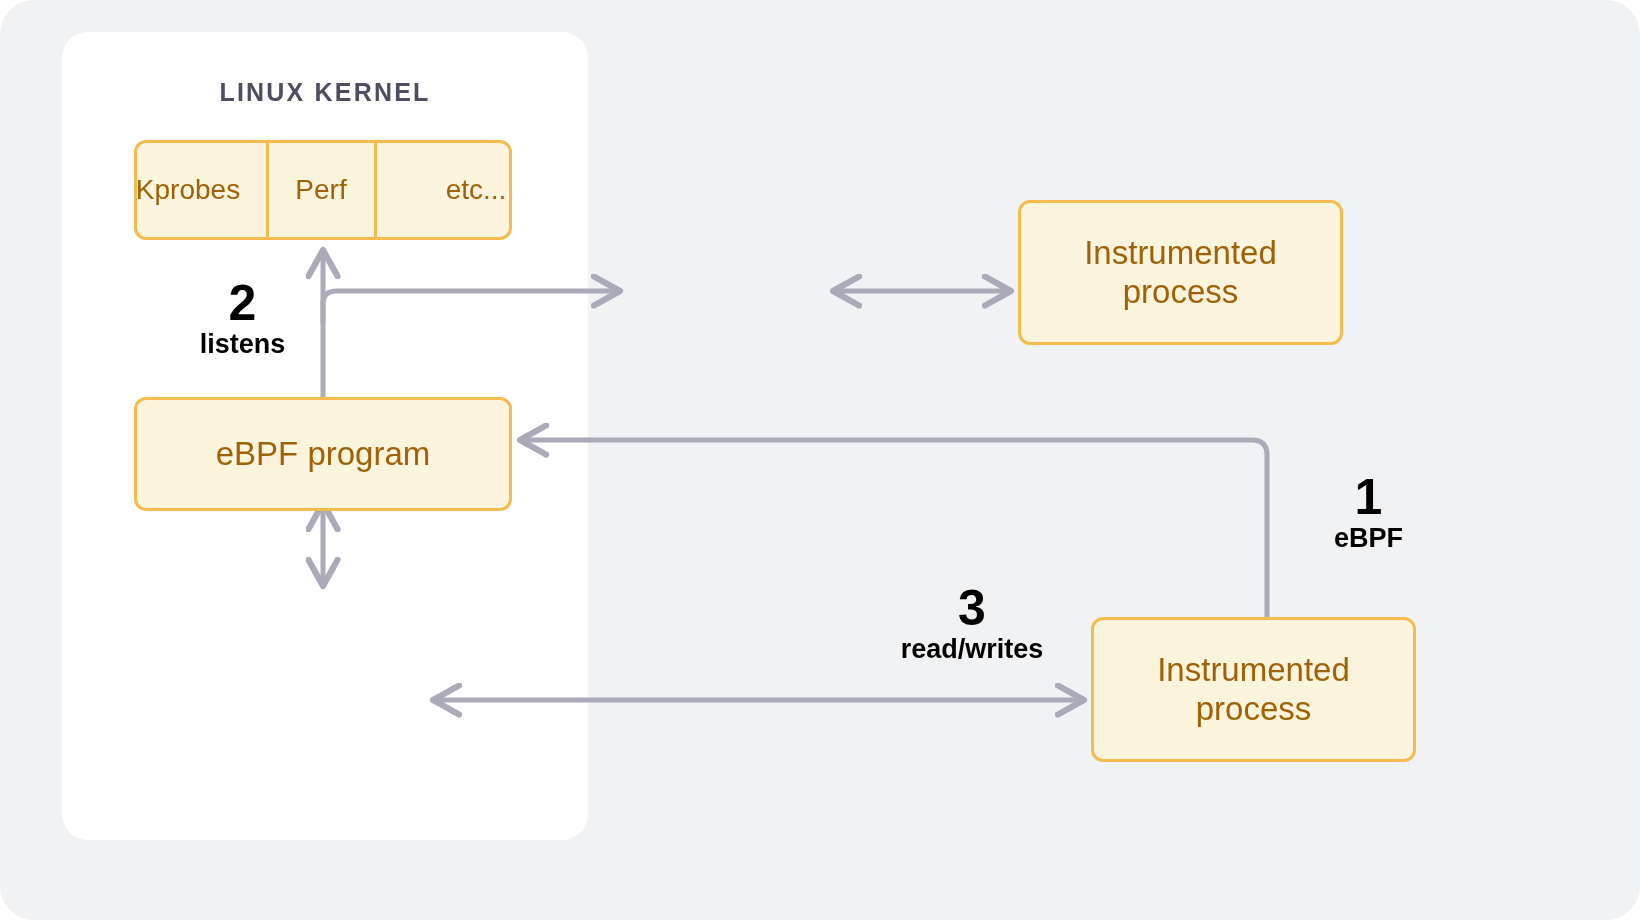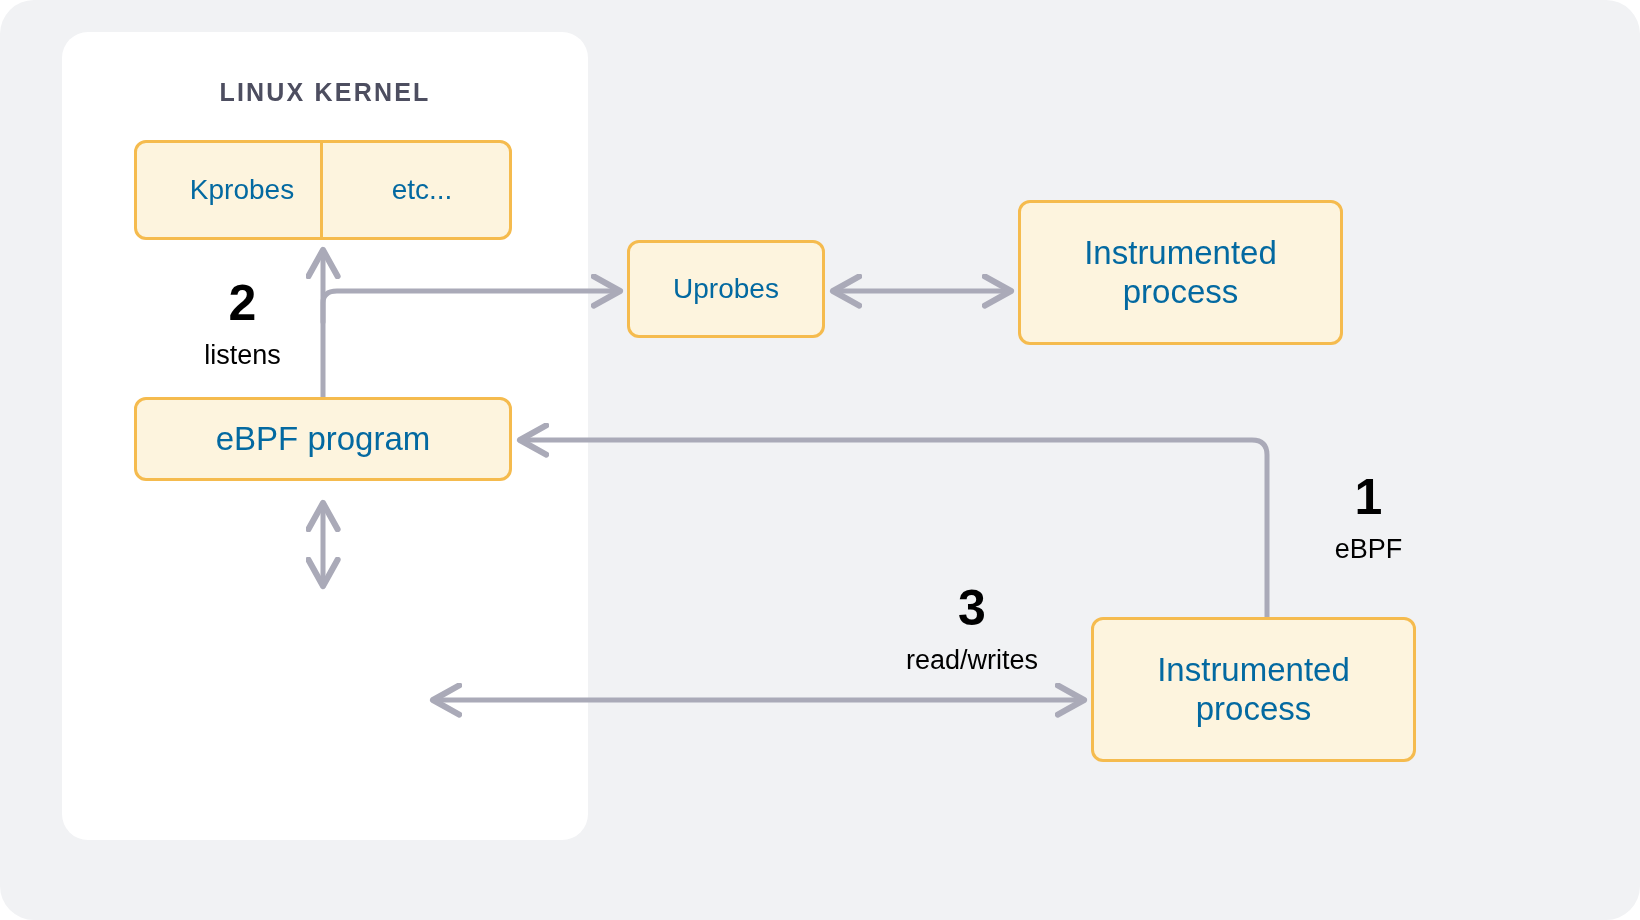--- a/index.html
+++ b/index.html
@@ -58,21 +58,21 @@
   .node {
     position: absolute;
     background: #fdf4de;
     border: 3px solid #f5bb4e;
     border-radius: 12px;
     box-sizing: border-box;
     display: flex;
     align-items: center;
     justify-content: center;
     text-align: center;
-    color: #0369a1;
+    color: #a16207;
     line-height: 1.18;
   }
   #node-probes {
     left: 134px;
     top: 140px;
     width: 378px;
     height: 100px;
     padding: 0;
     display: flex;
     flex-direction: row;
@@ -87,21 +87,21 @@
     box-sizing: border-box;
   }
   #node-probes .cell.c0 { width: 158px; border-right: 3px solid #f5bb4e; }
   #node-probes .cell.c1 { width: 108px; border-right: 3px solid #f5bb4e; }
   #node-probes .cell.c2 { width: 119px; margin-left: 40px; }
 
   #node-ebpf-program {
     left: 134px;
     top: 397px;
     width: 378px;
-    height: 84px;
+    height: 114px;
     font-size: 33px;
   }
   #node-uprobes {
     left: 627px;
     top: 240px;
     width: 198px;
     height: 98px;
     font-size: 28px;
   }
   #node-instrumented-top {
@@ -170,24 +170,24 @@
     color: #000000;
   }
   .step .num {
     font-size: 50px;
     font-weight: bold;
     line-height: 1;
     display: block;
   }
   .step .cap {
     font-size: 27px;
-    font-weight: normal;
+    font-weight: bold;
     line-height: 1.1;
     display: block;
-    margin-top: 13px;
+    margin-top: 2px;
   }
   #step-2 { left: 160px; top: 278px; width: 165px; }
   #step-1 { left: 1286px; top: 472px; width: 165px; }
   #step-3 { left: 872px; top: 583px; width: 200px; }
 
   svg.edges {
     position: absolute;
     left: 0;
     top: 0;
     width: 1640px;
@@ -225,31 +225,29 @@
 
     <path d="M 1267 617 L 1267 455 Q 1267 440 1252 440 L 520 440" fill="none" stroke="#aaaab8" stroke-width="5" stroke-linecap="round" stroke-linejoin="round" marker-end="url(#ah-end)"></path>
 
     <path d="M 323 503 L 323 586" fill="none" stroke="#aaaab8" stroke-width="5" stroke-linecap="round" marker-start="url(#ah-start)" marker-end="url(#ah-end)"></path>
 
     <path d="M 433 700 L 1084 700" fill="none" stroke="#aaaab8" stroke-width="5" stroke-linecap="round" marker-start="url(#ah-start)" marker-end="url(#ah-end)"></path>
   </svg>
 
   <div class="node" id="node-probes">
     <div class="cell c0">Kprobes</div>
+    <div class="cell c1">Perf</div>
     <div class="cell c2">etc...</div>
   </div>
 
   <div class="node" id="node-ebpf-program">
     <span>eBPF program</span>
   </div>
 
 
-  <div class="node" id="node-uprobes">
-    <span>Uprobes</span>
-  </div>
 
   <div class="node" id="node-instrumented-top">
     <span>
       <span>Instrumented</span><br>
       <span>process</span>
     </span>
   </div>
 
   <div class="node" id="node-instrumented-bottom">
     <span>

